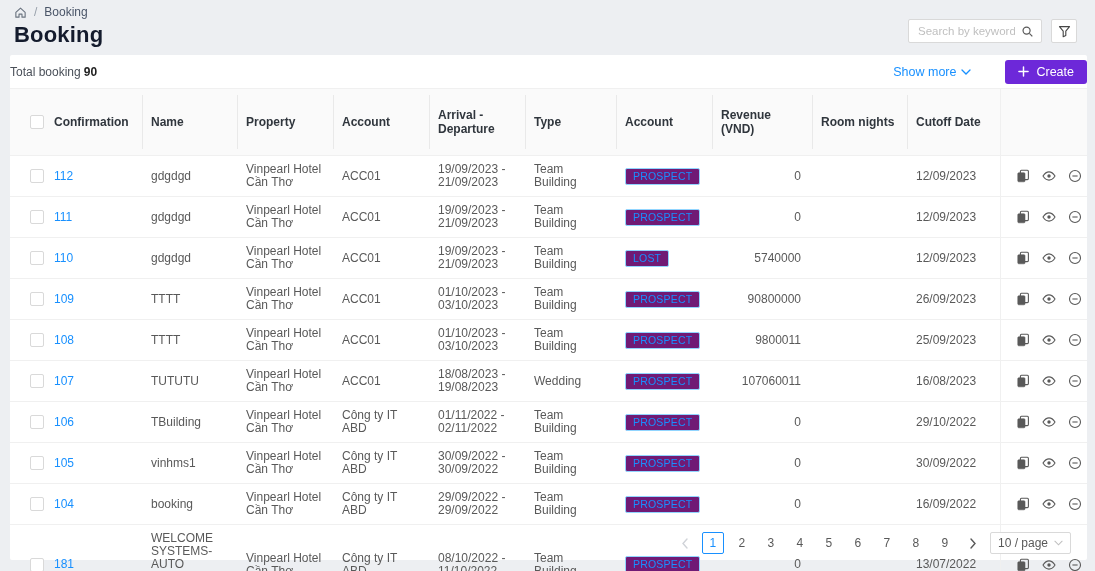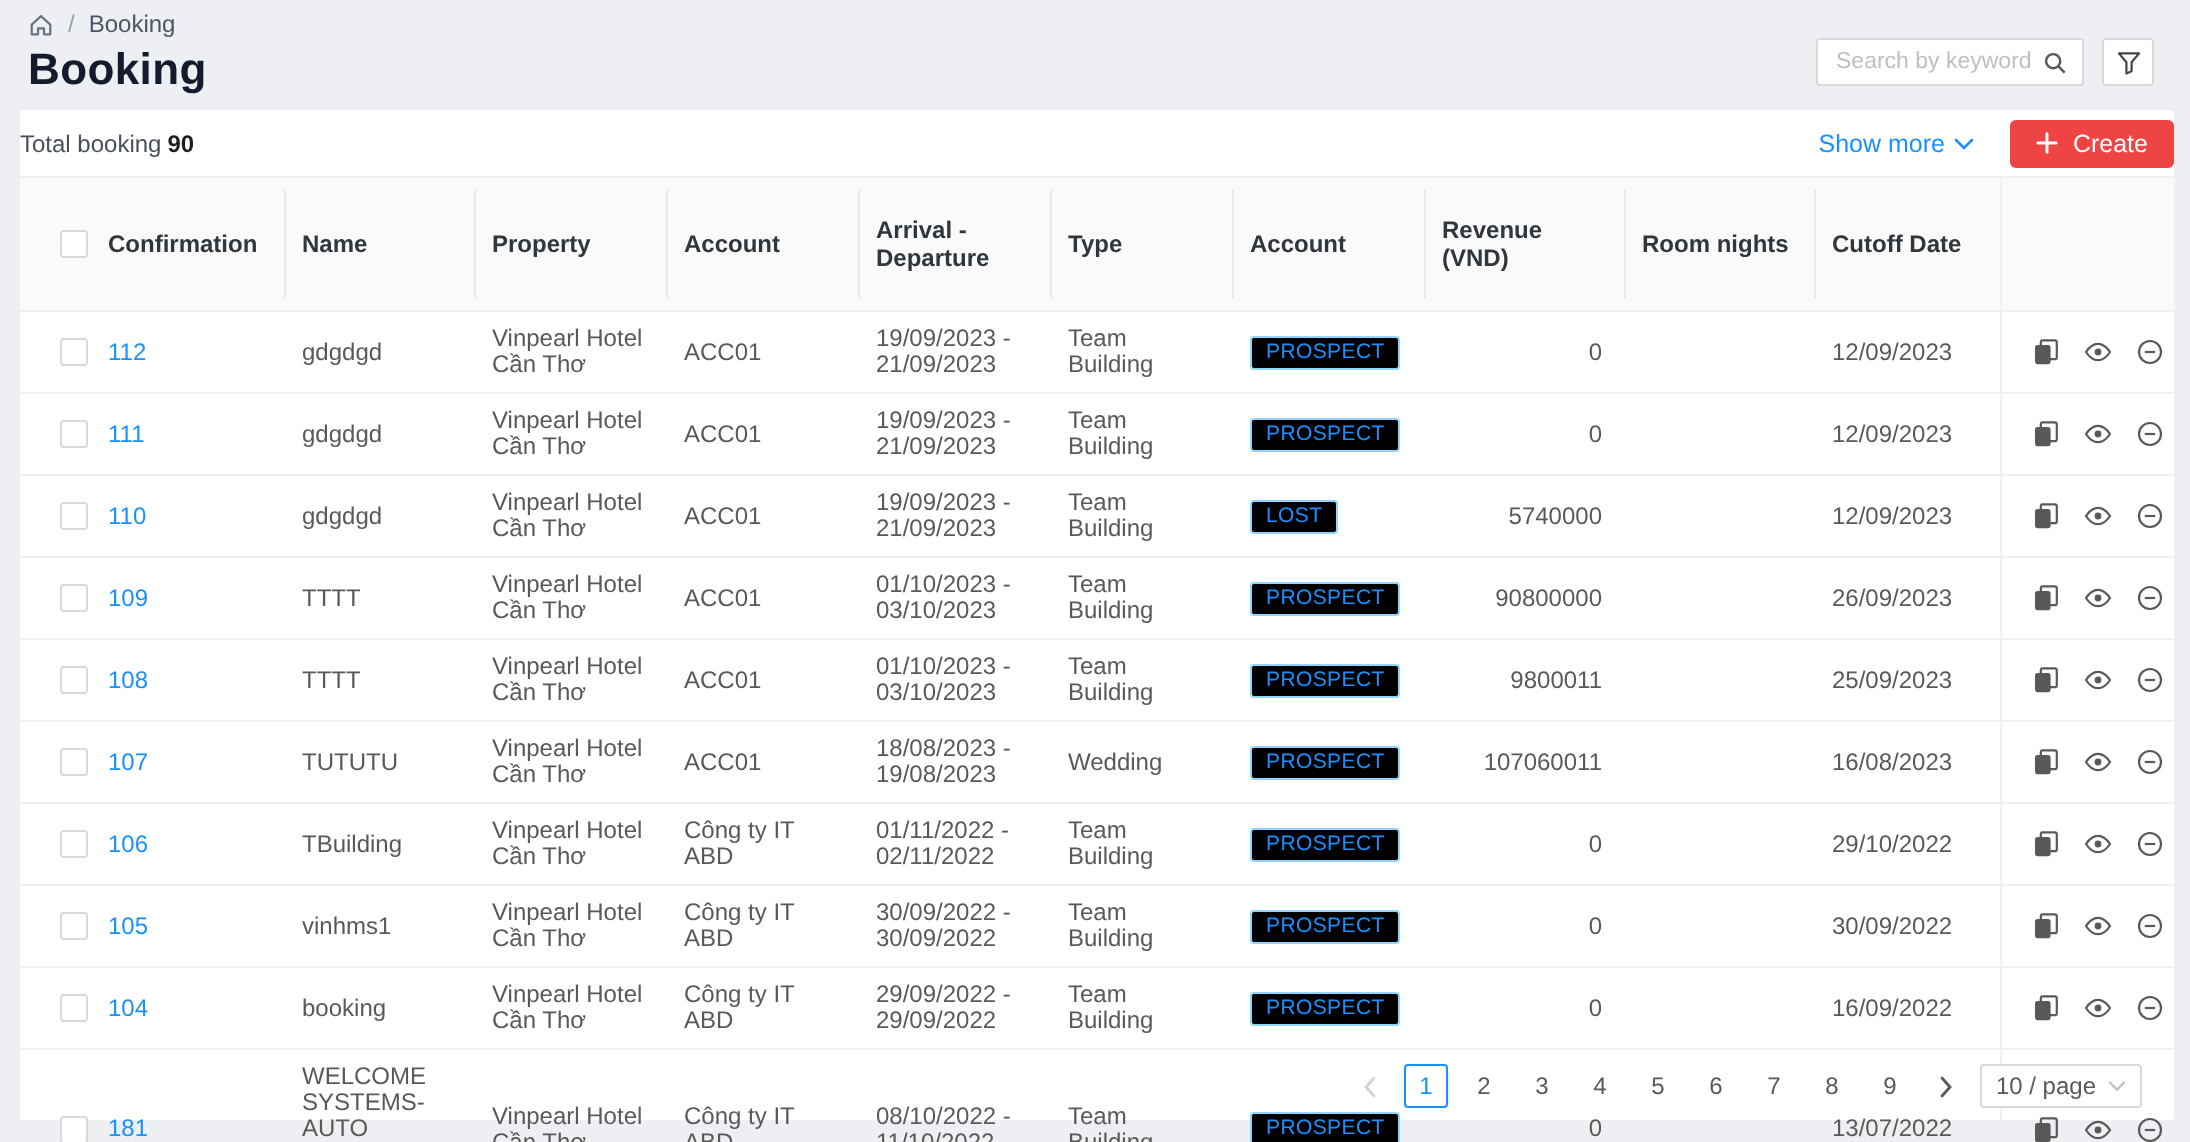--- a/index.html
+++ b/index.html
@@ -27,36 +27,36 @@
   .filter-btn { width:26px; height:24px; background:#fff; border:1px solid #d9d9d9; border-radius:2px;
     display:flex; align-items:center; justify-content:center; color:#454545; padding:0; cursor:pointer; }
 
   
   .card { position:absolute; left:10px; top:55px; width:1077px; height:505px; background:#fff; border-radius:2px; }
   .card-toolbar { height:33px; display:flex; align-items:center; justify-content:space-between; padding:0 0; }
   .total { font-size:12px; color:#4a5059; }
   .total b { color:#1f1f1f; margin-left:3px; }
   .toolbar-right { display:flex; align-items:center; gap:18px; }
   .show-more { display:inline-flex; align-items:center; gap:5px; color:#1890ff; font-size:12.5px; cursor:pointer; }
-  .create-btn { background:#ef4444; color:#fff; border:none; border-radius:3px; height:24px; padding:0 13px;
-    font-size:12.5px; display:inline-flex; align-items:center; gap:7px; cursor:pointer; font-family:"Liberation Sans",sans-serif; }
+  .create-btn { background:#6d28d9; color:#fff; border:none; border-radius:3px; height:24px; padding:0 13px;
+    font-size:12.5px; display:inline-flex; align-items:center; gap:7px; cursor:pointer; font-family:"Liberation Sans",sans-serif;margin-left:16px; }
 
   
   table { width:100%; border-collapse:collapse; table-layout:fixed; font-size:12px; }
   thead th { background:#fafafa; border-top:1px solid #f0f0f0; border-bottom:1px solid #f0f0f0;
     font-weight:700; color:#30363d; text-align:left; padding:19px 8px; font-size:12px; position:relative; height:23px; }
   thead th.sep::after { content:""; position:absolute; right:0; top:6px; bottom:6px; width:1px; background:#e9e9e9; }
   tbody td { border-bottom:1px solid #f0f0f0; padding:7px 8px; line-height:13px; color:#595959; vertical-align:middle; }
   tbody tr { height:40px; }
   .col-check { padding-left:20px !important; }
   .checkbox { display:inline-block; width:14px; height:14px; background:#fff; border:1px solid #d9d9d9;
     border-radius:2px; cursor:pointer; vertical-align:middle; }
   a.conf-link { color:#1890ff; text-decoration:none; cursor:pointer;text-align:right; }
   .num { text-align:right; padding-right:12px !important; }
-  .badge { display:inline-block; font-size:10.5px; color:#1890ff; background:#000000; border:1px solid #91d5ff;
+  .badge { display:inline-block; font-size:10.5px; color:#1890ff; background:#701a75; border:1px solid #91d5ff;
     border-radius:2px; padding:1px 7px; line-height:13px; letter-spacing:.2px; white-space:nowrap; }
   td.actions, th.actions { border-left:1px solid #f0f0f0; padding-left:15px; }
   td.actions { white-space:nowrap; }
   .act { display:inline-flex; width:14px; height:14px; margin-right:9px; color:#595959; cursor:pointer; vertical-align:middle; }
   .act:last-child { margin-right:0; }
 
   
   .pagination { position:absolute; right:16px; bottom:6px; display:flex; align-items:center; gap:7px; font-size:12px; }
   .pg-arrow { width:20px; height:22px; border:none; background:transparent; display:inline-flex; align-items:center;
     justify-content:center; color:#595959; cursor:pointer; padding:0; }

